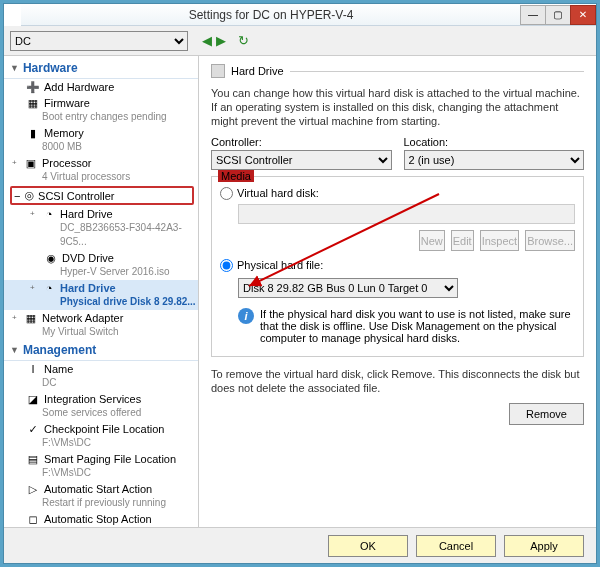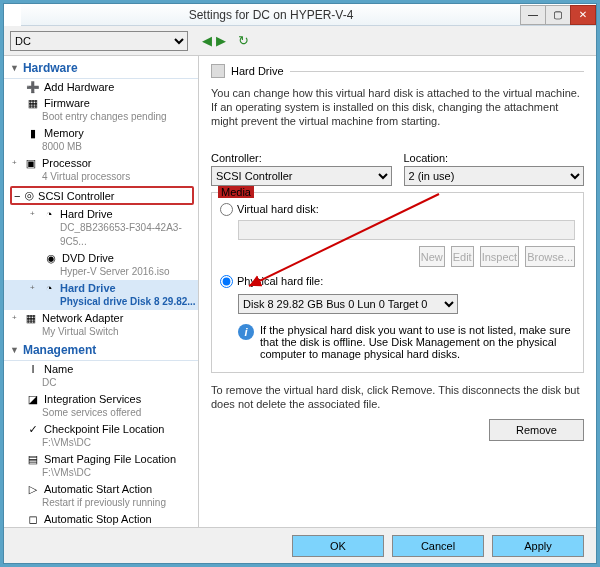--- a/index.html
+++ b/index.html
@@ -28,38 +28,38 @@
 .tree-item .icon { width: 14px; height: 14px; display: inline-flex; align-items: center; justify-content: center; font-size: 11px; }
 .scsi-box { border: 2px solid #c83030; border-radius: 2px; margin: 1px 4px 1px 6px; padding: 1px 2px; }
 .scsi-box .row { display: flex; align-items: center; gap: 4px; }
 .sel { background: #d8e8f8; }
 .content { flex: 1; padding: 8px 12px; overflow-y: auto; position: relative; }
 .group-hdr { display: flex; align-items: center; gap: 6px; margin-bottom: 8px; }
 .group-hdr .icon { width: 14px; height: 14px; background: #ddd; border: 1px solid #aaa; }
 .group-hdr .line { flex: 1; height: 1px; background: #ccc; }
 .desc { color: #333; line-height: 14px; margin-bottom: 8px; }
 .row2 { display: flex; gap: 12px; margin-bottom: 6px; }
-.col { flex: 1; margin-top: 16px; }
+.col { flex: 1; }
 .col label { display: block; margin-bottom: 2px; }
 .col select { width: 100%; height: 20px; border: 1px solid #888; font-size: 11px; }
 .fieldset { border: 1px solid #ccc; padding: 6px 8px 8px; margin-bottom: 10px; position: relative; }
 .fieldset .legend { position: absolute; top: -7px; left: 6px; background: #b91c1c; padding: 0 3px; font-size: 11px; }
 .radio-row { display: flex; gap: 4px; margin: 4px 0; }
 .radio-row input { margin: 0; }
 .disabled-input { width: 95%; height: 20px; background: #f0f0f0; border: 1px solid #ccc; margin: 2px 0 6px 18px; }
 .btn-row { display: flex; gap: 6px; justify-content: flex-end; margin: 4px 0 8px 18px; }
 .btn-row button, .action-btn { height: 21px; padding: 0 1px; font-size: 11px; border: 1px solid #aaa; background: #f4f4f4; color: #888; cursor: pointer; }
 .btn-row button:disabled { color: #aaa; }
 .phys-select { width: 220px; height: 20px; border: 1px solid #888; font-size: 11px; margin: 2px 0 6px 18px; }
 .info-row { display: flex; gap: 6px; margin: 4px 0 4px 18px; }
 .info-row .icon { width: 16px; height: 16px; flex-shrink: 0; background: #3a8ad8; border-radius: 50%; color: #fff; display: flex; align-items: center; justify-content: center; font-size: 11px; font-weight: bold; font-style: italic; }
 .remove-row { display: flex; justify-content: flex-end; margin-top: 6px; }
-.remove-row button { height: 22px; padding: 0 26px; font-size: 11px; border: 1px solid #888; background: #eee; cursor: pointer; }
+.remove-row button { height: 22px; padding: 0 16px; font-size: 11px; border: 1px solid #888; background: #eee; cursor: pointer; }
 .footer { height: 36px; border-top: 1px solid #ccc; background: #f0f0f0; display: flex; align-items: center; justify-content: flex-end; gap: 8px; padding: 0 12px; }
-.footer button { width: 92px; height: 22px; font-size: 11px; border: 1px solid #888; background: #7dd3fc; cursor: pointer; }
+.footer button { width: 80px; height: 22px; font-size: 11px; border: 1px solid #888; background: #fef9c3; cursor: pointer; }
 .arrow-annot { position: absolute; pointer-events: none; }
 </style>
 </head>
 <body>
 
 <div class="window">
   <div class="titlebar">
     <div class="title">Settings for DC on HYPER-V-4</div>
     <div class="btns">
       <div class="btn">—</div>

